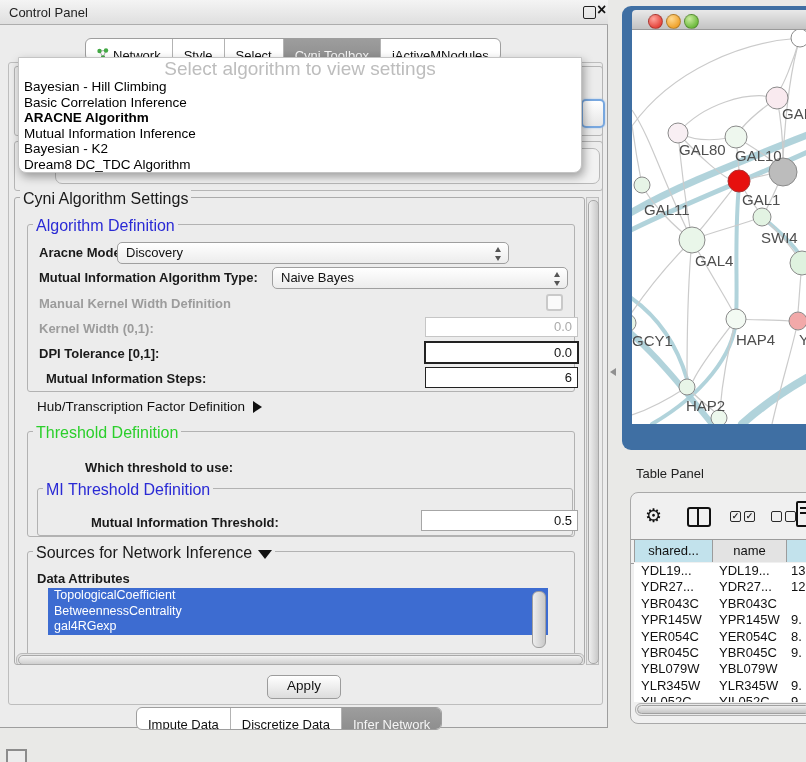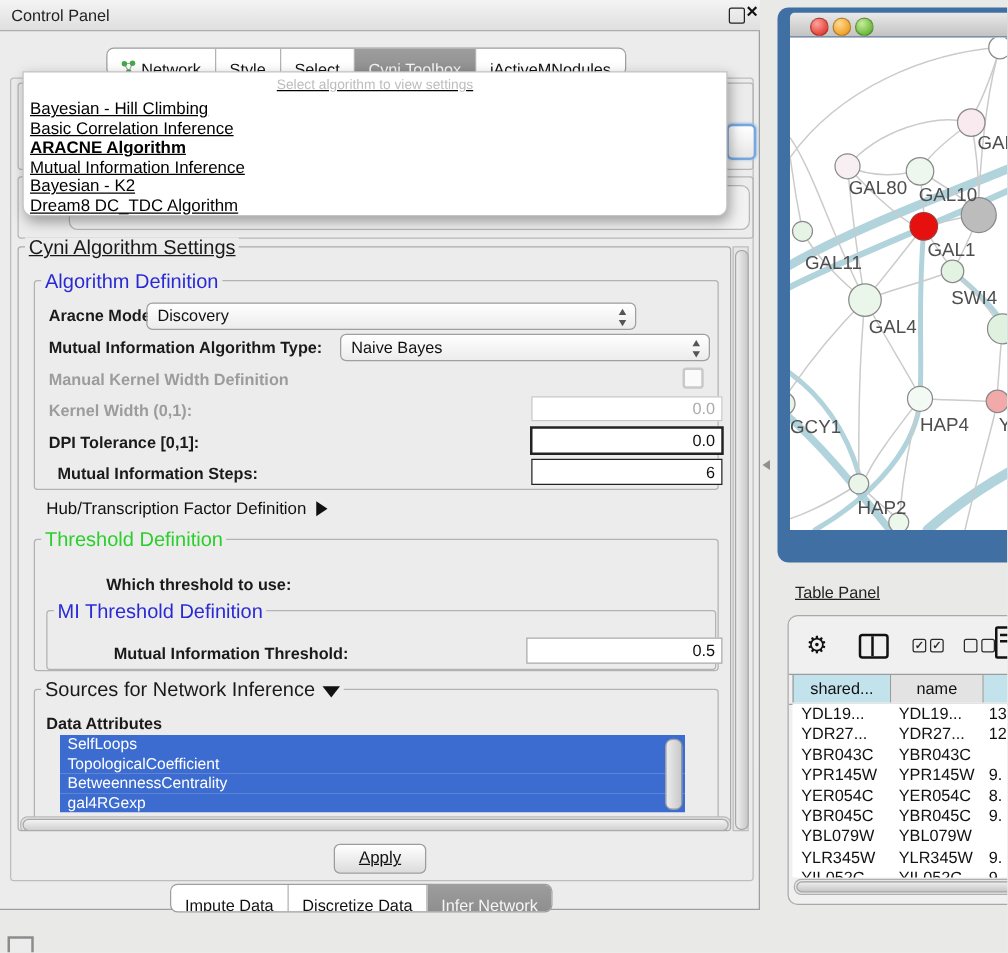--- a/index.html
+++ b/index.html
@@ -1,18 +1,18 @@
 <!DOCTYPE html>
 <html><head>
 <meta charset="utf-8">
 <style>
   html,body{margin:0;padding:0;}
   body{width:806px;height:762px;font-family:"Liberation Sans",sans-serif;background:#E9E9E7;}
   #app{position:relative;width:806px;height:762px;overflow:hidden;background:#E9E9E7;}
-  .abs{position:absolute;text-decoration:underline;}
+  .abs{position:absolute;}
 
   
   .cp-bg{left:0;top:8;width:608px;height:728px;background:#ECECEC;border:1px solid #9E9E9E;border-left:none;box-sizing:border-box;}
   .cp-titlebar{left:0;top:8;width:608px;height:25px;background:linear-gradient(#F4F4F4,#DFDFDF);border-bottom:1px solid #ADADAD;box-sizing:border-box;}
   .cp-title{position:absolute;left:9px;top:5px;font-size:13px;color:#222;}
   .float-btn{position:absolute;left:583px;top:6px;width:11px;height:11px;border:1.5px solid #222;border-radius:2px;background:transparent;}
   .close-btn{position:absolute;left:597px;top:1px;font-size:16px;font-weight:bold;color:#111;}
   .cp-inner{left:8px;top:62px;width:593px;height:641px;border:1px solid #BDBDBD;border-radius:3px;background:#ECECEC;}
 
   
@@ -25,21 +25,21 @@
 
   
   .frag{border:1px solid #B5B5B5;border-radius:3px;}
   .frag1{left:14px;top:66px;width:587px;height:68px;}
   .frag2{left:14px;top:141px;width:587px;height:48px;}
   .fragBottom{left:55px;top:148px;width:543px;height:34px;border:1px solid #B8B8B8;border-radius:7px;background:#F2F2F2;}
   .focus-combo{left:581px;top:99px;width:20px;height:25px;border:2px solid #77A7DF;border-radius:5px;background:linear-gradient(#FFF,#E6E6E6);box-shadow:0 0 2px #9CC1EA;}
 
   
   .dropdown{left:18px;top:57px;width:562px;height:114px;background:#FFFFFF;border:1px solid #C4C4C4;border-radius:0 0 8px 8px;box-shadow:2px 4px 10px rgba(0,0,0,.35);z-index:10;}
-  .dd-placeholder{height:21px;line-height:21px;text-align:center;color:#BDBDBD;font-size:11px;}
+  .dd-placeholder{height:21px;line-height:21px;text-align:center;color:#BDBDBD;font-size:19px;}
   .dd-item{height:15.5px;line-height:15.5px;padding-left:5px;font-size:13.5px;color:#000;}
   .dd-item.hl{font-weight:bold;}
 
   
   .settings{left:14px;top:197px;width:571px;height:468px;background:#ECECEC;border:1px solid #ABABAB;border-radius:3px;overflow:hidden;box-sizing:border-box;}
   .gtitle{position:absolute;font-size:16px;padding:0 3px;background:#ECECEC;white-space:nowrap;z-index:2;}
   .gbox{position:absolute;border:1px solid #B2B2B2;border-radius:3px;}
   .blab{position:absolute;font-size:13px;font-weight:bold;color:#1A1A1A;white-space:nowrap;}
   .blab.dis{color:#9C9C9C;}
   .combo{position:absolute;border:1px solid #9F9F9F;border-radius:5px;background:linear-gradient(#FFFFFF,#ECECEC);font-size:13px;line-height:20px;padding-left:8px;color:#111;box-sizing:border-box;}
@@ -182,21 +182,20 @@
     <div class="gtitle" style="left:28px;top:283px;color:#2A2AD5;">MI Threshold Definition</div>
     <div class="blab" style="left:32px;top:317px;padding-left:44px;">Mutual Information Threshold:</div>
     <div class="tfield" style="left:406px;top:312px;width:145px;height:19px;line-height:19px;border:1px solid #A6A6A6;">0.5</div>
 
     <div class="gbox" style="left:12px;top:353px;width:546px;height:120px;"></div>
     <div class="gtitle" style="left:18px;top:346px;color:#1A1A1A;">
       <span>Sources for Network Inference</span><span class="tri-down"></span>
     </div>
     <div class="blab" style="left:22px;top:373px;">Data Attributes</div>
     <div class="attr-list" id="attr-list" style="left:33px;top:390px;width:500px;height:62px;">
-        <div class="attr-item" style="background: rgb(61, 108, 209);">SelfLoops</div>
         <div class="attr-item" style="background: rgb(61, 108, 209);">TopologicalCoefficient</div>
         <div class="attr-item" style="background: rgb(61, 108, 209);">BetweennessCentrality</div>
         <div class="attr-item" style="background: rgb(61, 108, 209);">gal4RGexp</div>
       </div>
     <div class="list-thumb" style="left:517px;top:393px;height:55px;"></div>
 
     <div class="hscroll" style="left:1px;top:455px;width:567px;">
         <div class="hthumb"></div>
       </div>
   </div>

